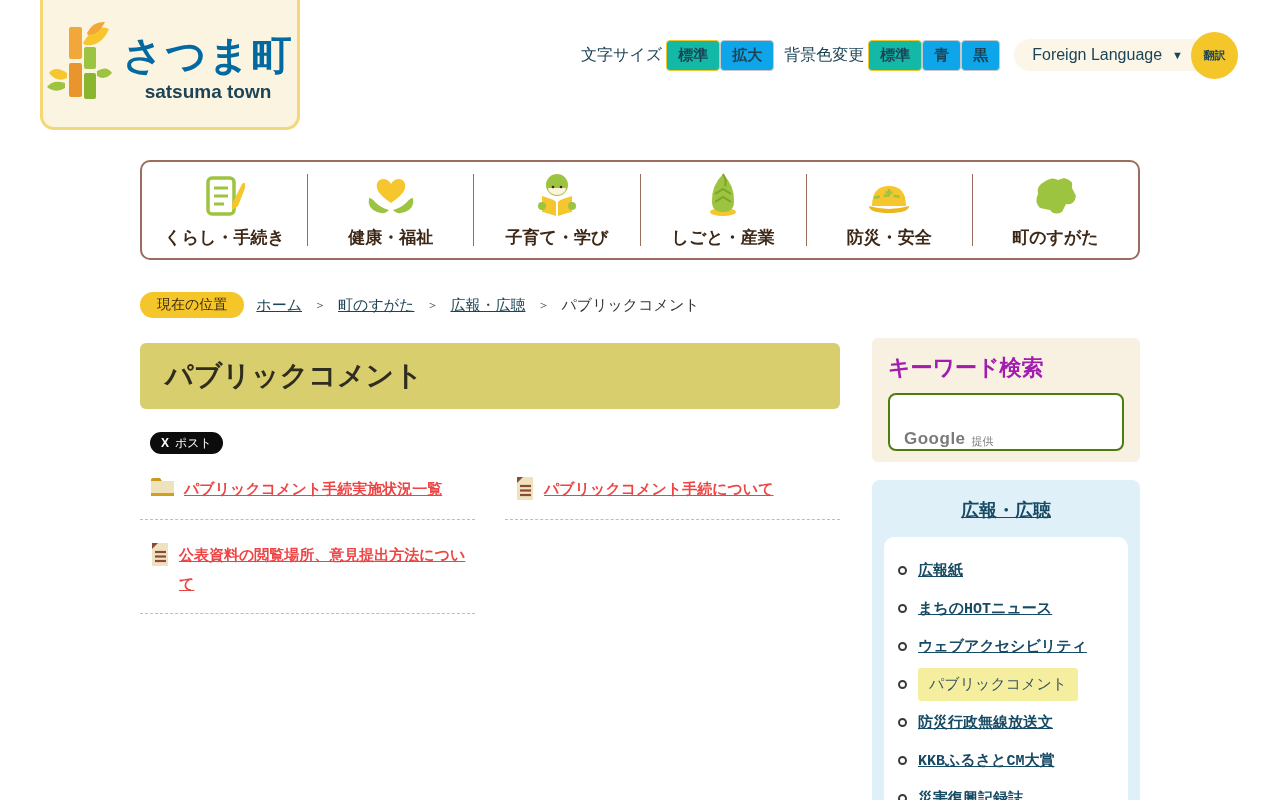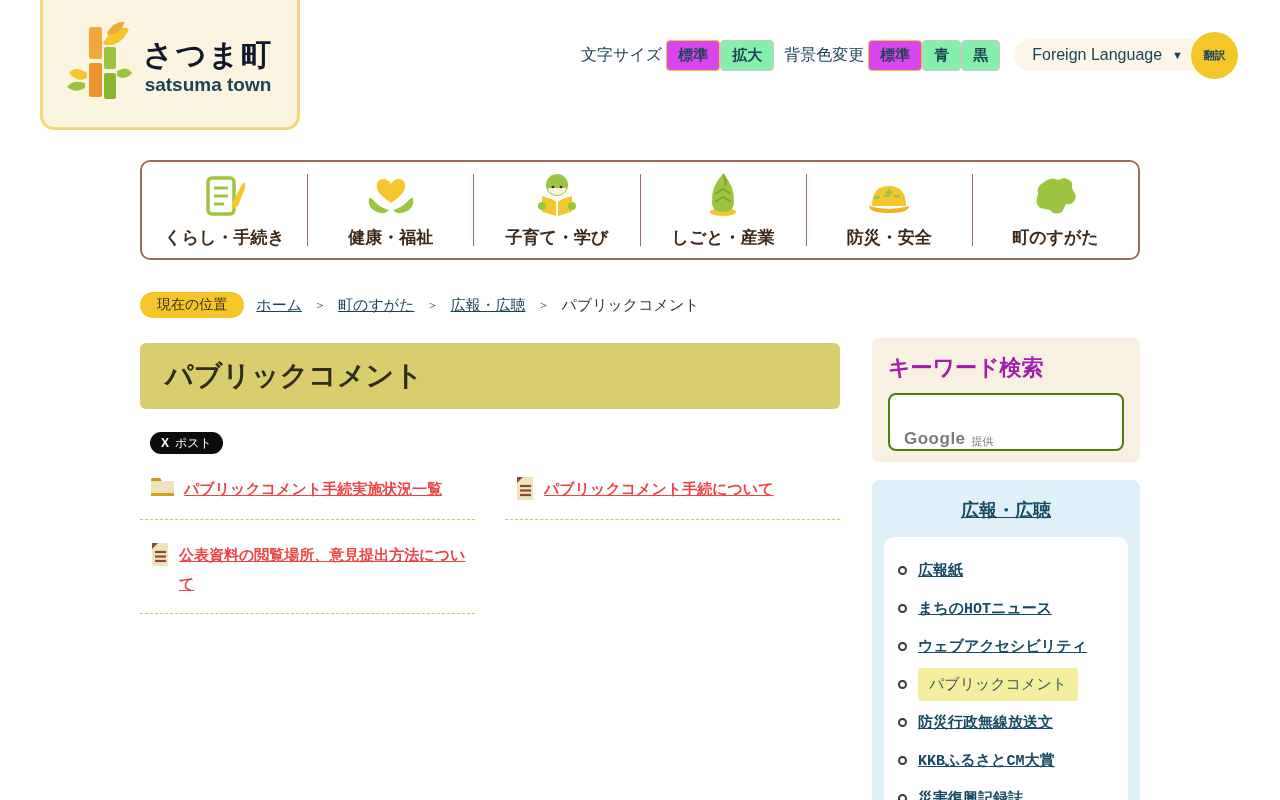--- a/index.html
+++ b/index.html
@@ -5,29 +5,29 @@
   * { margin:0; padding:0; box-sizing:border-box; }
   html,body { width:1280px; height:800px; overflow:hidden; background:#ffffff;
     font-family:"Liberation Sans","DejaVu Sans",sans-serif; }
   #stage { position:relative; width:1280px; height:800px; background:#fff; }
 
   
   .logo-box { position:absolute; left:40px; top:-14px; width:260px; height:144px;
     background:#fbf4e1; border:3px solid #f2d878; border-radius:14px;
     display:flex; align-items:center; justify-content:center; gap:10px; padding-top:14px; }
   .logo-text { display:flex; flex-direction:column; align-items:center; }
-  .logo-title { font-size:30px; font-weight:bold; color:#0f172a; letter-spacing:2px; }
+  .logo-title { font-size:40px; font-weight:bold; color:#0369a1; letter-spacing:2px; }
   .logo-sub { font-size:19px; font-weight:bold; color:#1d4456; margin-top:-2px; }
 
   .top-controls { position:absolute; top:30px; right:42px; height:50px;
     display:flex; align-items:center; gap:0; }
   .ctrl-label { font-size:16px; color:#1d4456; margin:0 4px 0 10px; }
   .ctrl-btn { font-size:15px; font-weight:bold; color:#1d4456; padding:5px 11px;
-    border-radius:4px; border:1px solid #c9c9c9; background:#86efac; cursor:pointer; }
-  .ctrl-btn.active { background:#d946ef; border-color:#f5c62a; }
+    border-radius:4px; border:1px solid #c9c9c9; background:#0ea5e9; cursor:pointer; }
+  .ctrl-btn.active { background:#14b8a6; border-color:#f5c62a; }
   .lang-pill { display:flex; align-items:center; gap:10px; background:#fbf6e7;
     border-radius:17px; padding:7px 26px 7px 18px; font-size:16px; color:#1d4456;
     margin-left:14px; margin-right:-18px; }
   .lang-caret { font-size:11px; color:#1d4456; }
   .translate-circle { width:47px; height:47px; border-radius:50%; background:#f5c62a;
     display:flex; align-items:center; justify-content:center; font-size:11px;
     font-weight:bold; color:#1d4456; z-index:2; }
 
   
   .main-nav { position:absolute; left:140px; top:160px; width:1000px; height:100px;

